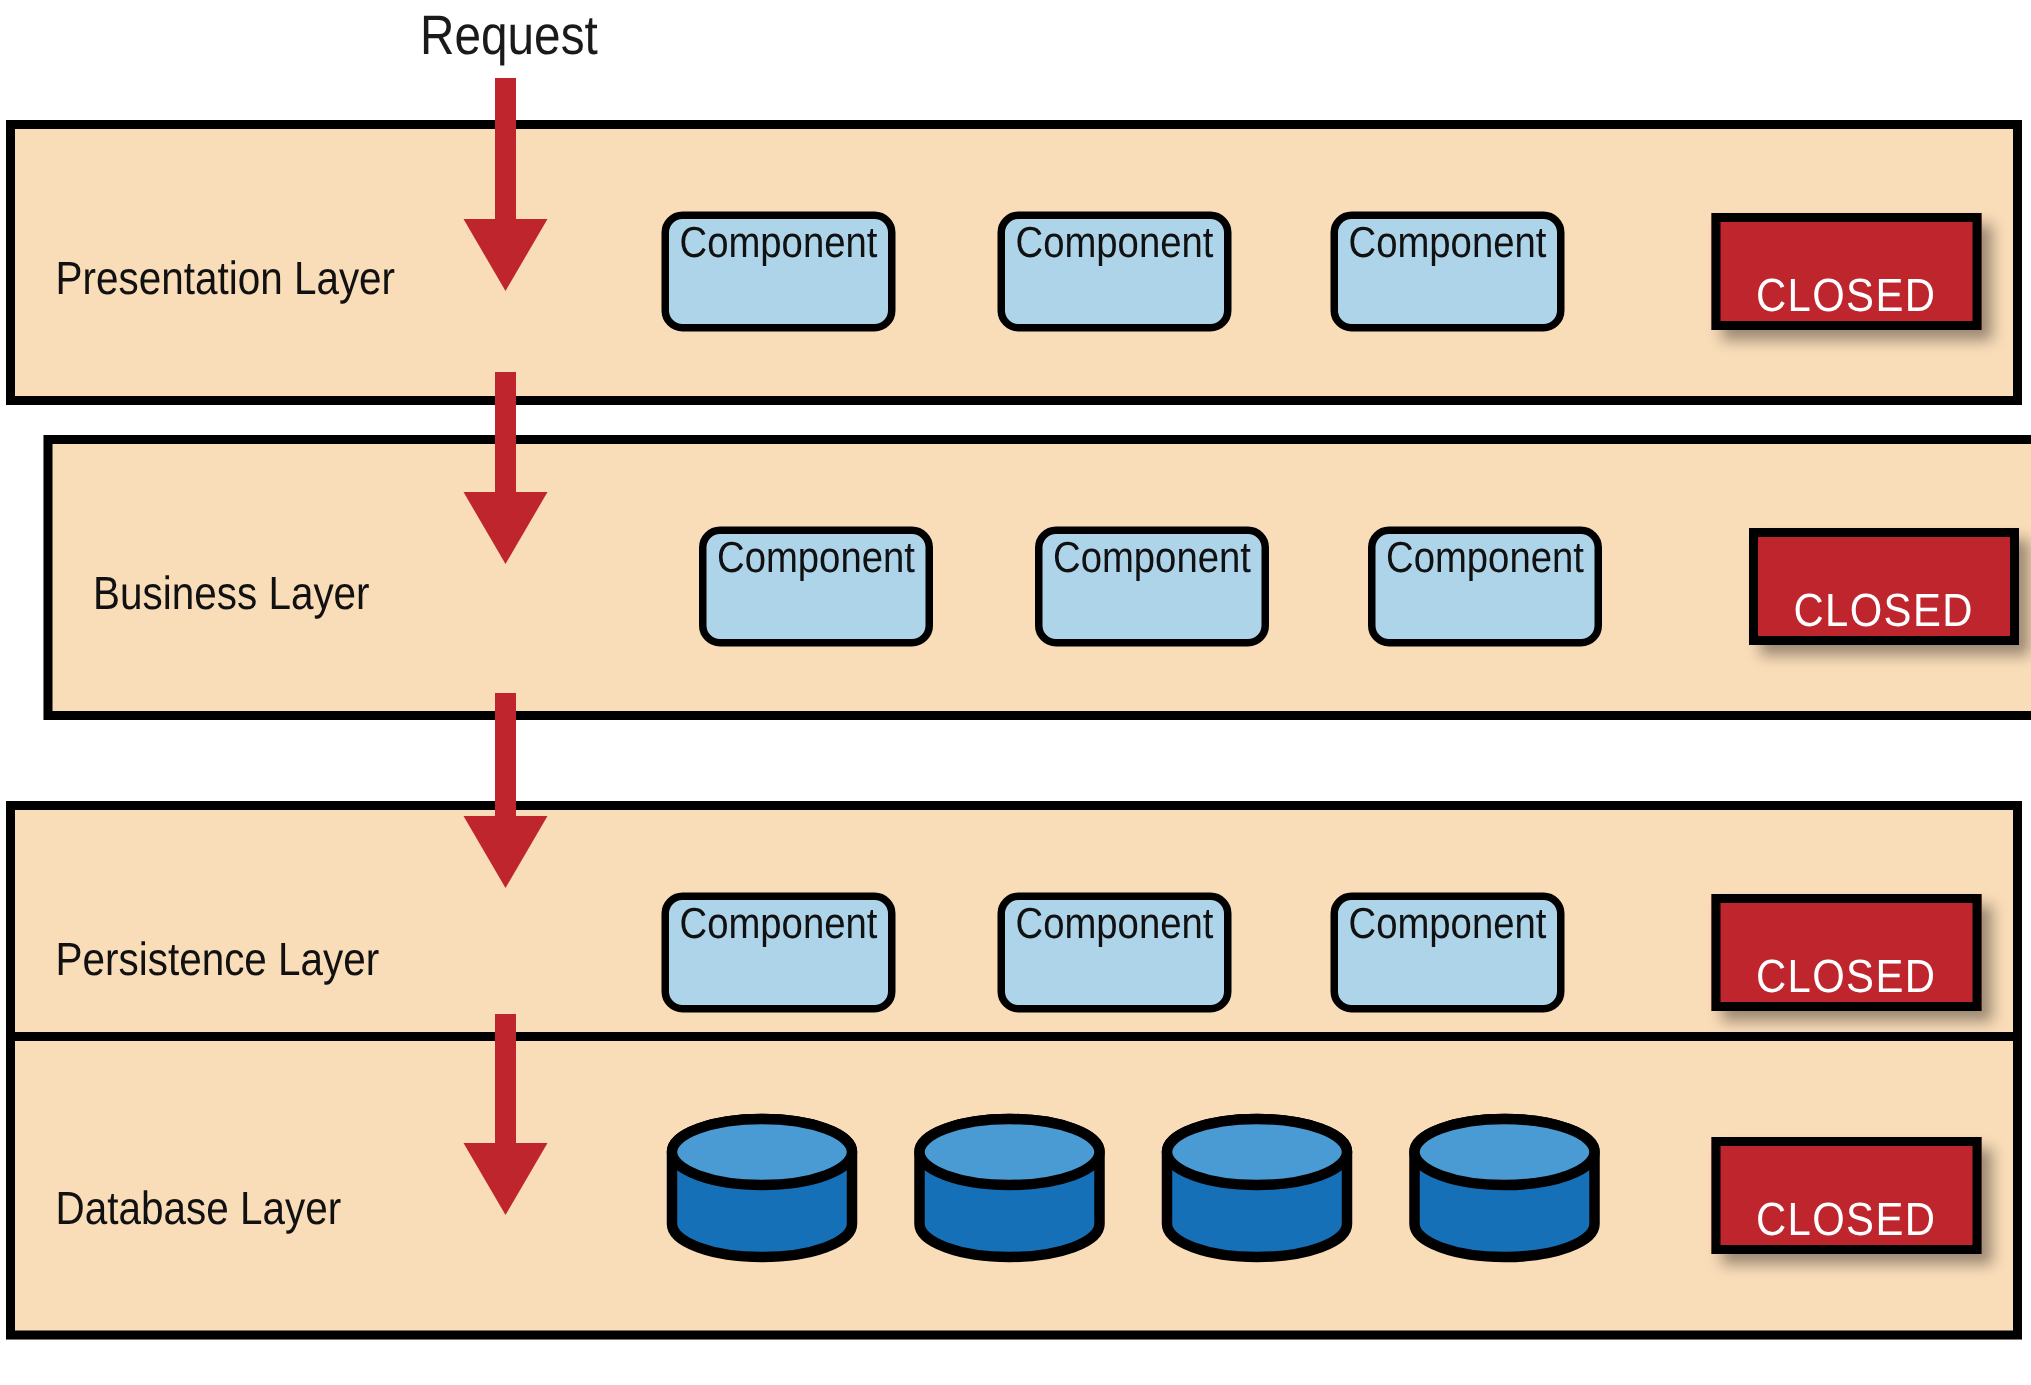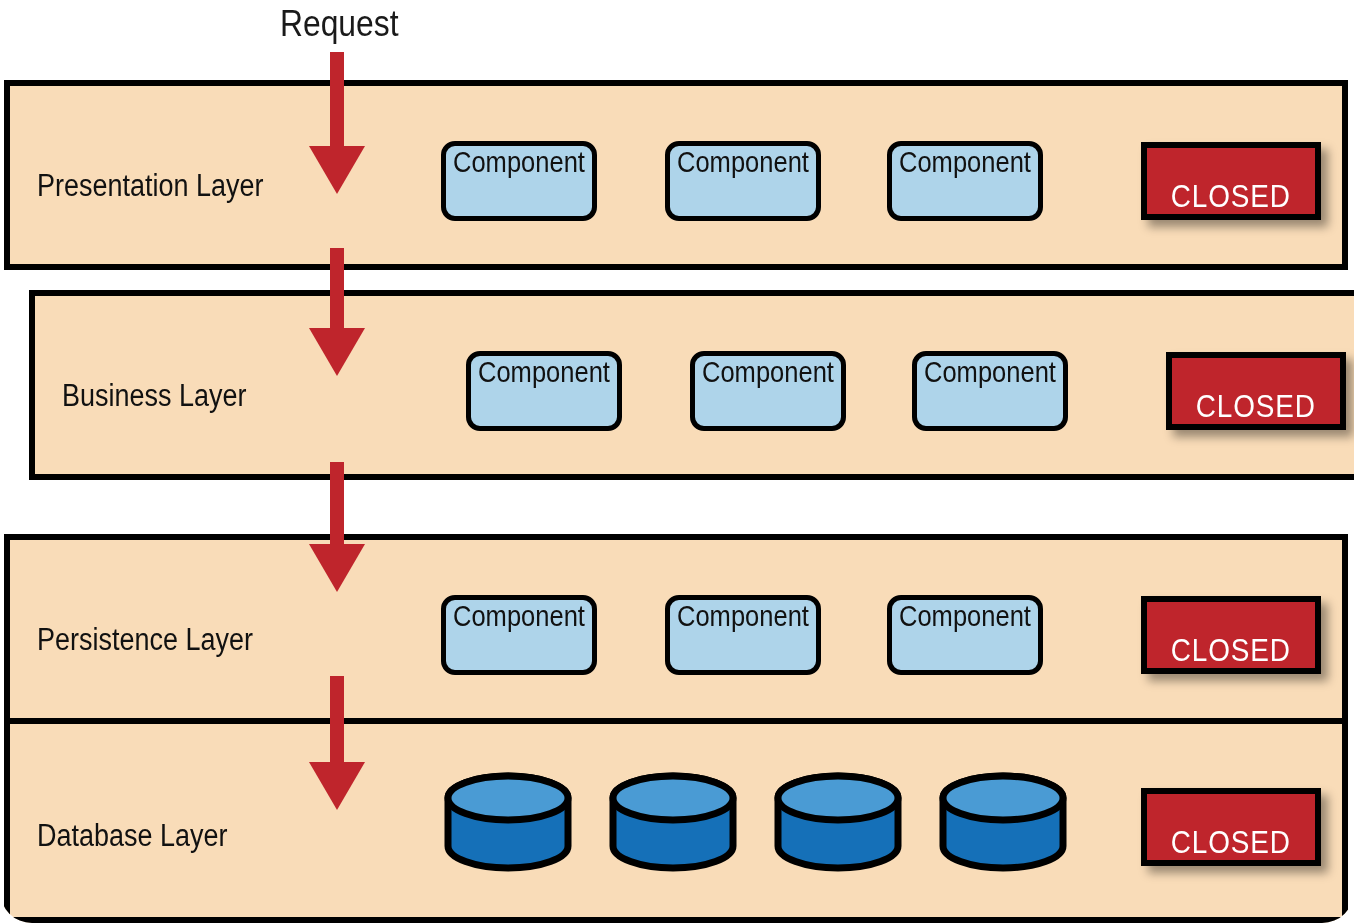--- a/index.html
+++ b/index.html
@@ -169,21 +169,21 @@
     </div>
     <div class="component" style="left:877px; top:55px;">
       <span class="component-label">Component</span>
     </div>
 
     <div class="closed-badge" style="left:1131px; top:56px;">
       <span class="closed-label">CLOSED</span>
     </div>
   </div>
 
-  <div class="layer" style="top:718px; height:205px;">
+  <div class="layer" style="top:688px; height:205px;">
     <div class="layer-label" style="top:94px;">Database Layer</div>
 
     <div class="cylinder" style="left:432px; top:48px;">
       <svg width="132" height="100" viewBox="0 0 132 100">
         <path d="M 6 26 A 60 22 0 0 1 126 26 L 126 74 A 60 22 0 0 1 6 74 Z" fill="#1570b8" stroke="#000" stroke-width="7" stroke-linejoin="round"></path>
         <path d="M 6 26 A 60 22 0 0 1 126 26 A 60 22 0 0 1 6 26 Z" fill="#4a9bd4" stroke="#000" stroke-width="7"></path>
       </svg>
     </div>
     <div class="cylinder" style="left:597px; top:48px;">
       <svg width="132" height="100" viewBox="0 0 132 100">

